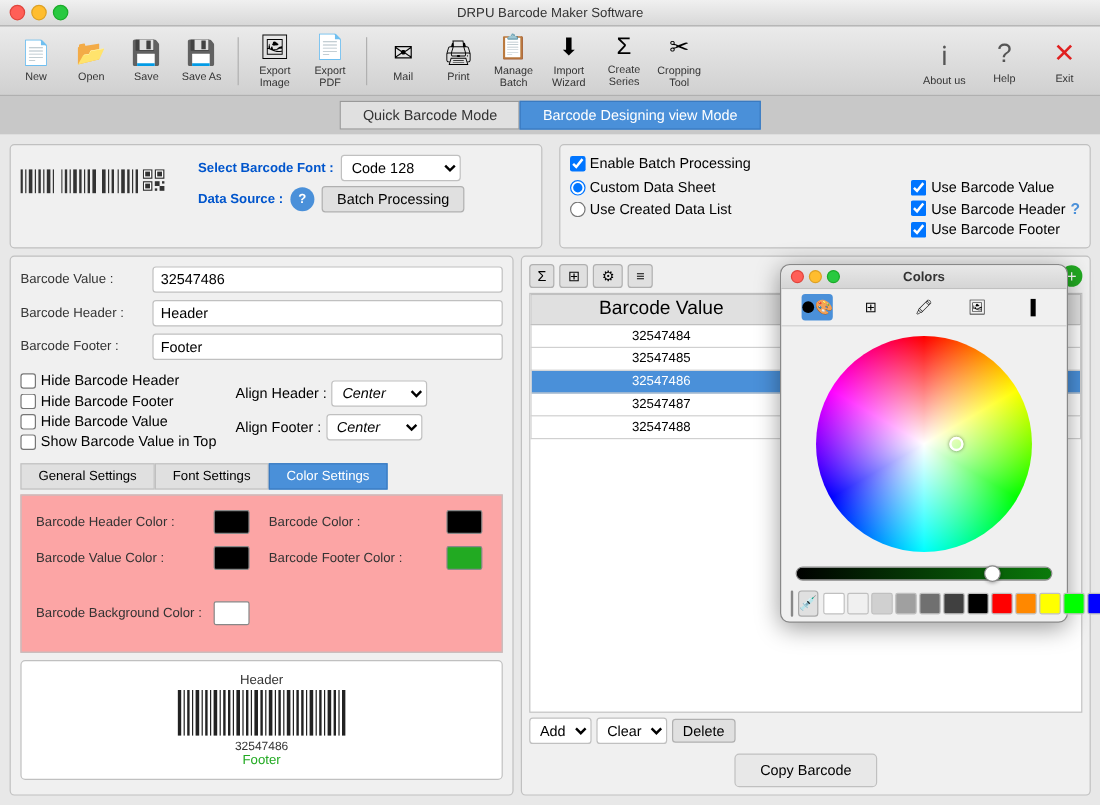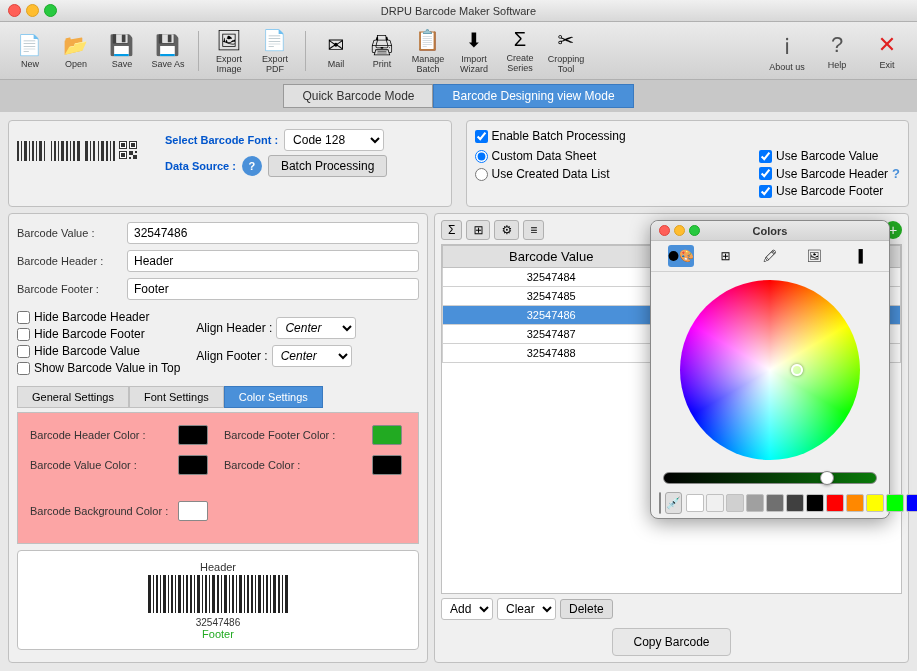--- a/index.html
+++ b/index.html
@@ -80,21 +80,21 @@
 
     
     .data-panel { flex: 1; background: #f0f0f0; border: 1px solid #c0c0c0; border-radius: 4px; padding: 6px; display: flex; flex-direction: column; }
     .data-toolbar { display: flex; align-items: center; gap: 4px; margin-bottom: 4px; }
     .data-tool-btn { padding: 2px 6px; background: #e0e0e0; border: 1px solid #b0b0b0; border-radius: 3px; cursor: pointer; font-size: 12px; }
     .total-rows { margin-left: auto; font-size: 11px; color: #333; }
     .add-btn { background: #22aa22; color: white; border: none; border-radius: 50%; width: 18px; height: 18px; font-size: 14px; line-height: 1; cursor: pointer; margin-left: 4px; }
 
     .data-table { flex: 1; border: 1px solid #c0c0c0; background: white; overflow: hidden; }
     .data-table table { width: 100%; border-collapse: collapse; }
-    .data-table th { background: #e0e0e0; border: 1px solid #c0c0c0; padding: 3px 6px; font-size: 13px; font-weight: 500; }
+    .data-table th { background: #e0e0e0; border: 1px solid #c0c0c0; padding: 3px 6px; font-size: 16px; font-weight: 500; }
     .data-table td { border: 1px solid #d0d0d0; padding: 3px 6px; font-size: 11px; text-align: center; }
     .data-table tr.selected td { background: #4a90d9; color: white; }
 
     .data-bottom { display: flex; align-items: center; gap: 4px; margin-top: 4px; }
     .data-select { padding: 2px 4px; border: 1px solid #c0c0c0; background: white; border-radius: 3px; }
     .delete-btn { padding: 2px 8px; background: #e0e0e0; border: 1px solid #b0b0b0; border-radius: 3px; cursor: pointer; }
 
     
     .barcode-preview { background: white; border: 1px solid #c0c0c0; border-radius: 4px; padding: 8px; display: flex; align-items: center; justify-content: center; height: 100px; position: relative; }
     .bc-preview-inner { display: flex; flex-direction: column; align-items: center; }
@@ -391,26 +391,26 @@
               <span class="color-label">Barcode Header Color :</span>
               <div class="color-swatch swatch-black"></div>
             </div>
             <div class="color-row">
               <span class="color-label">Barcode Value Color :</span>
               <div class="color-swatch swatch-black"></div>
             </div>
           </div>
           <div>
             <div class="color-row">
+              <span class="color-label">Barcode Color :</span>
+              <div class="color-swatch swatch-black"></div>
+            </div>
+            <div class="color-row">
               <span class="color-label">Barcode Footer Color :</span>
               <div class="color-swatch swatch-green"></div>
-            </div>
-            <div class="color-row">
-              <span class="color-label">Barcode Color :</span>
-              <div class="color-swatch swatch-black"></div>
             </div>
           </div>
           <div>
             <div class="color-row">
               <span class="color-label">Barcode Background Color :</span>
               <div class="color-swatch" style="background:white;"></div>
             </div>
           </div>
         </div>
       </div>

